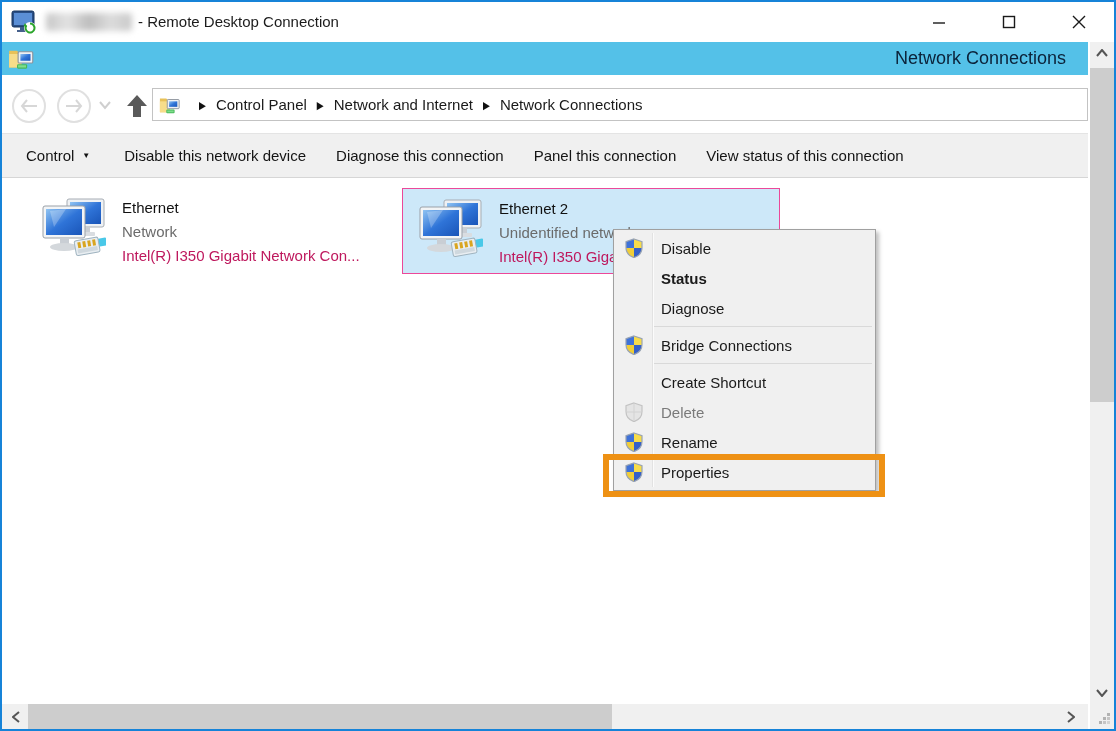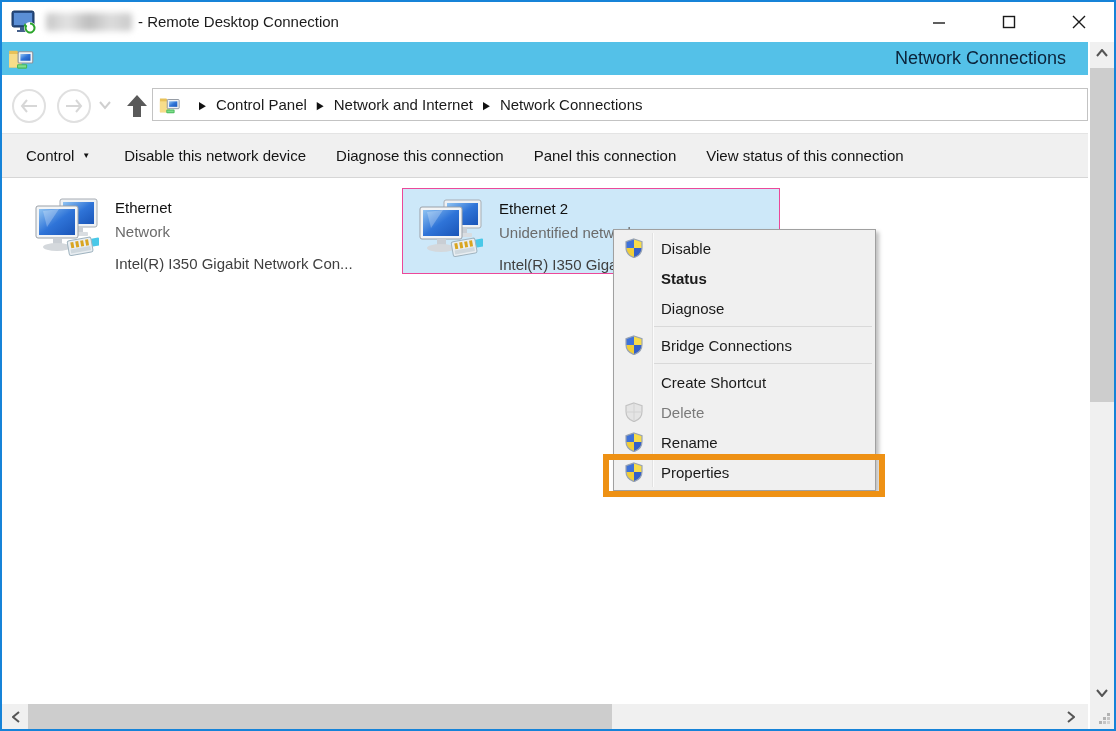--- a/index.html
+++ b/index.html
@@ -38,27 +38,27 @@
   .commandbar{ position:absolute; left:0; top:131px; width:1086px; height:45px; background:#f0f0f0;
                border-top:1px solid #e4e4e4; border-bottom:1px solid #d6d6d6;
                display:flex; align-items:center; padding-left:24px; gap:30px; font-size:15px; color:#141414; }
   .cmd{ white-space:nowrap; }
   .organize{ display:flex; align-items:center; gap:8px; margin-right:4px; }
   .organize .caret{ font-size:8px; color:#111; }
 
   
   .content{ position:absolute; left:0; top:176px; width:1086px; height:526px; background:#fff; }
   .tile{ position:absolute; height:86px; z-index:1; }
-  .tile-1{ left:17px; top:10px; width:382px; }
+  .tile-1{ left:24px; top:10px; width:382px; }
   .tile-2{ left:400px; top:10px; width:378px; background:#cde8f9; border:1px solid #ec4899; }
   .tile-icon{ position:absolute; left:14px; top:9px; width:66px; height:66px; }
   .tile-text{ position:absolute; left:96px; top:0; right:2px; }
   .tile-title{ position:absolute; top:11px; font-size:15px; color:#111; white-space:nowrap; }
   .tile-l2{ position:absolute; top:35px; font-size:15px; color:#6b6b6b; white-space:nowrap; }
-  .tile-l3{ position:absolute; top:59px; font-size:15px; color:#404040; white-space:nowrap;margin-top:8px; }
+  .tile-l3{ position:absolute; top:59px; font-size:15px; color:#be185d; white-space:nowrap; }
 
   
   .ctxmenu{ position:absolute; left:611px; top:227px; width:263px; background:#f0f0f0;
             border:1px solid #a0a0a0; box-shadow:3px 3px 4px rgba(0,0,0,.25); padding:3px 0; z-index:10; }
   .ctxmenu::before{ content:""; position:absolute; left:38px; top:3px; bottom:3px; width:0;
                     border-left:1px solid #e2e2e2; border-right:1px solid #fbfbfb; }
   .mi{ position:relative; height:30px; display:flex; align-items:center; }
   .mi-gutter{ width:39px; flex:0 0 auto; display:flex; align-items:center; justify-content:center; }
   .mi-label{ font-size:15px; color:#1a1a1a; padding-left:8px; }
   .mi-bold .mi-label{ font-weight:bold; }

